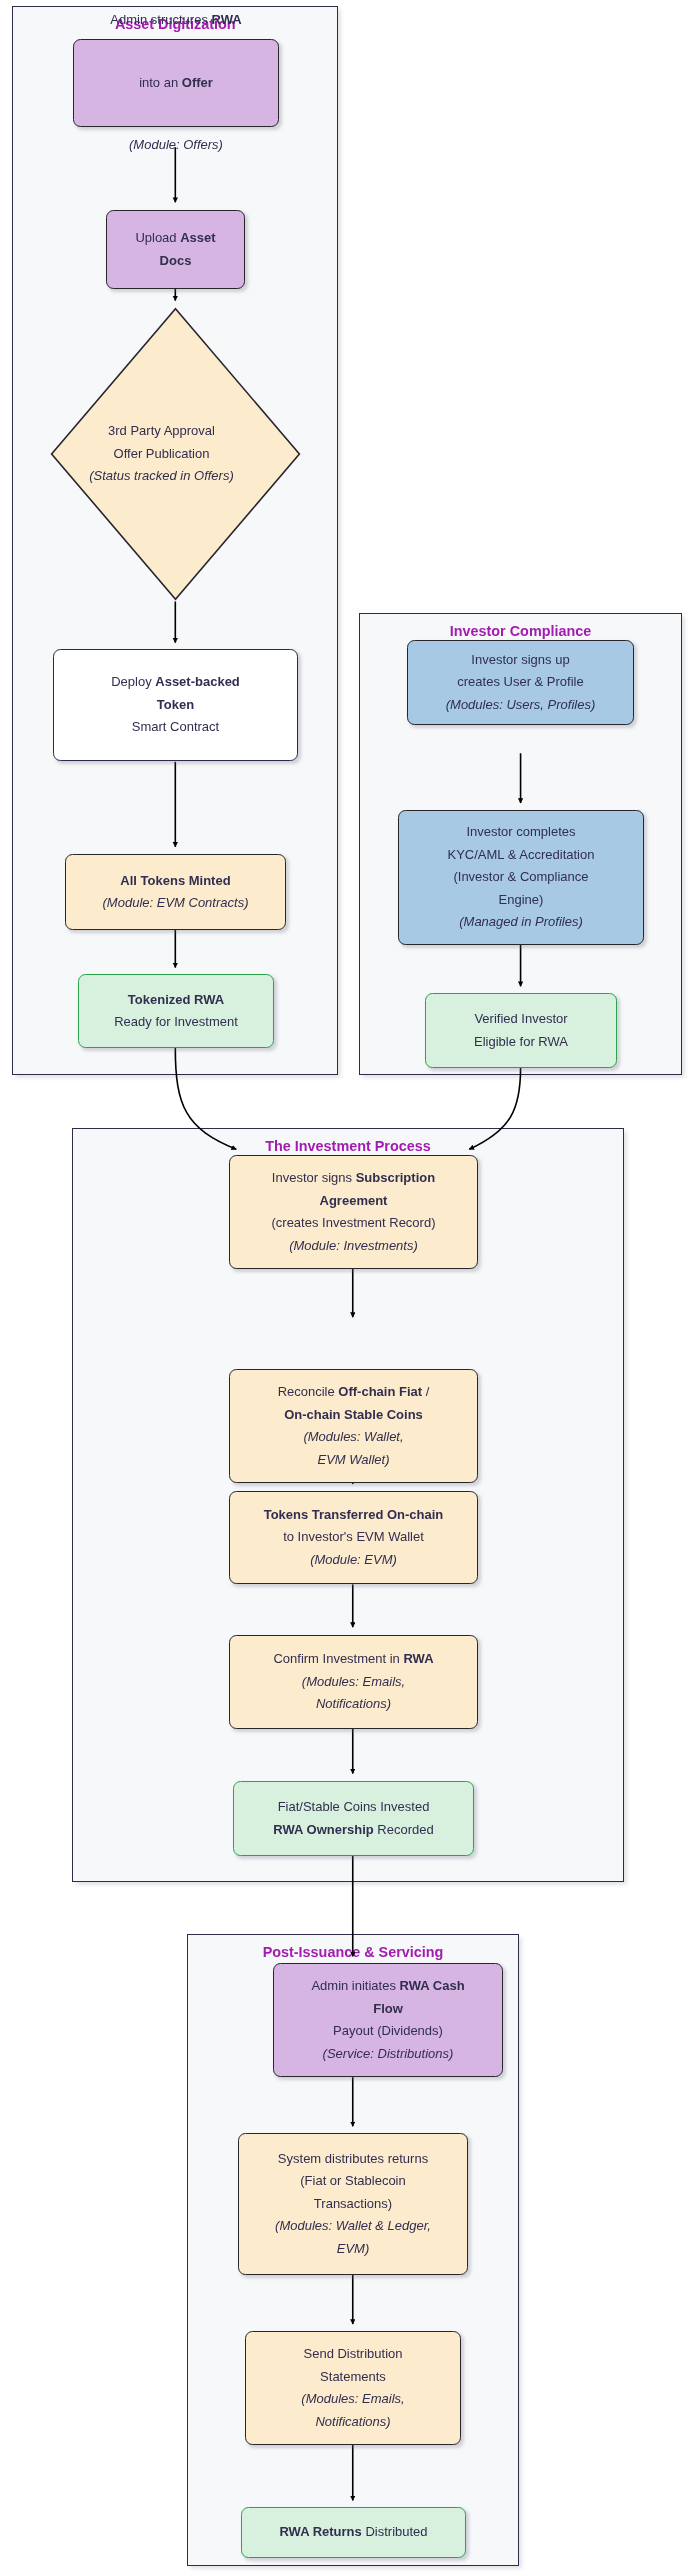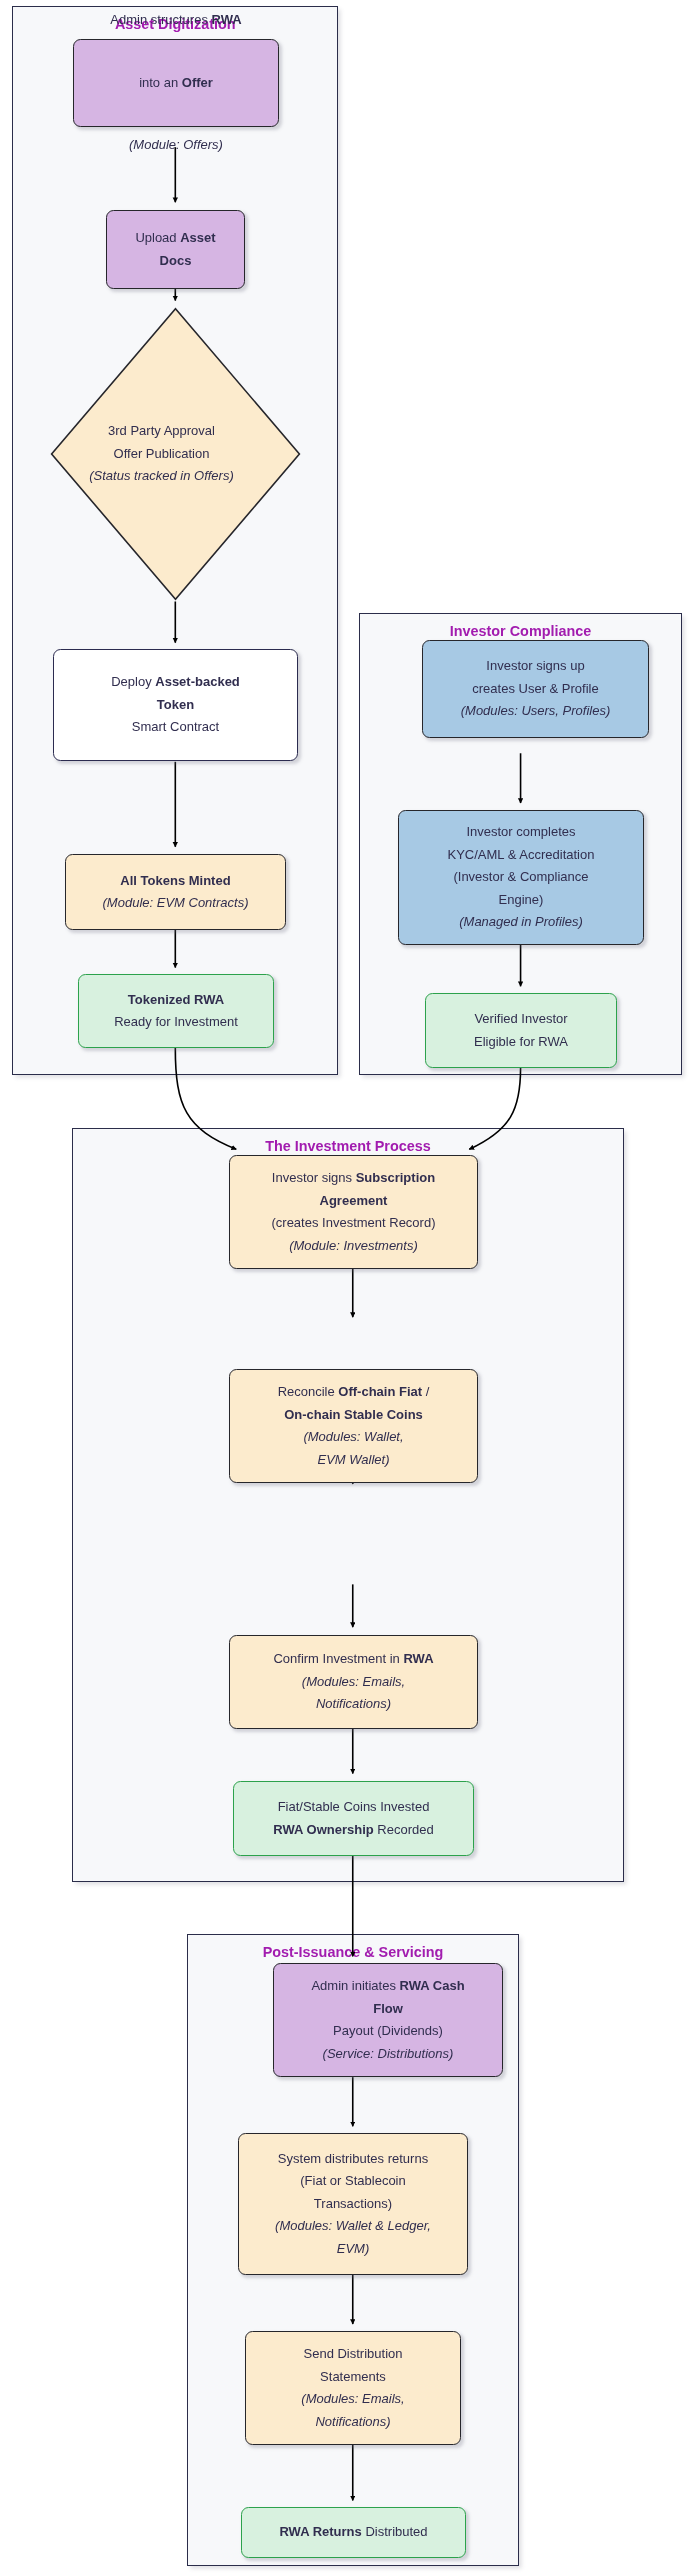--- a/index.html
+++ b/index.html
@@ -120,21 +120,21 @@
     </div>
   <div class="node cream" style="left:65px; top:854px; width:221px; height:76px;">
       <div><span class="b">All Tokens Minted</span></div>
       <div><span class="i">(Module: EVM Contracts)</span></div>
     </div>
   <div class="node green" style="left:78px; top:974px; width:196px; height:74px;">
       <div><span class="b">Tokenized RWA</span></div>
       <div><span>Ready for Investment</span></div>
     </div>
 
-  <div class="node blue" style="left:422px; top:640px; width:227px; height:98px;">
+  <div class="node blue" style="left:407px; top:640px; width:227px; height:85px;">
       <div><span>Investor signs up</span></div>
       <div><span>creates User &amp; Profile</span></div>
       <div><span class="i">(Modules: Users, Profiles)</span></div>
     </div>
   <div class="node blue" style="left:398px; top:810px; width:246px; height:135px;">
       <div><span>Investor completes</span></div>
       <div><span>KYC/AML &amp; Accreditation</span></div>
       <div><span>(Investor &amp; Compliance</span></div>
       <div><span>Engine)</span></div>
       <div><span class="i">(Managed in Profiles)</span></div>
@@ -149,20 +149,25 @@
       <div><span class="b">Agreement</span></div>
       <div><span>(creates Investment Record)</span></div>
       <div><span class="i">(Module: Investments)</span></div>
     </div>
   <div class="node cream" style="left:229px; top:1325px; width:249px; height:114px;margin-top:44px;">
       <div><span>Reconcile </span><span class="b">Off-chain Fiat</span><span> /</span></div>
       <div><span class="b">On-chain Stable Coins</span></div>
       <div><span class="i">(Modules: Wallet,</span></div>
       <div><span class="i">EVM Wallet)</span></div>
     </div>
+  <div class="node cream" style="left:229px; top:1491px; width:249px; height:93px;">
+      <div><span class="b">Tokens Transferred On-chain</span></div>
+      <div><span>to Investor's EVM Wallet</span></div>
+      <div><span class="i">(Module: EVM)</span></div>
+    </div>
   <div class="node cream" style="left:229px; top:1635px; width:249px; height:94px;">
       <div><span>Confirm Investment in </span><span class="b">RWA</span></div>
       <div><span class="i">(Modules: Emails,</span></div>
       <div><span class="i">Notifications)</span></div>
     </div>
   <div class="node green" style="left:233px; top:1781px; width:241px; height:75px;">
       <div><span>Fiat/Stable Coins Invested</span></div>
       <div><span class="b">RWA Ownership</span><span> Recorded</span></div>
     </div>
 

